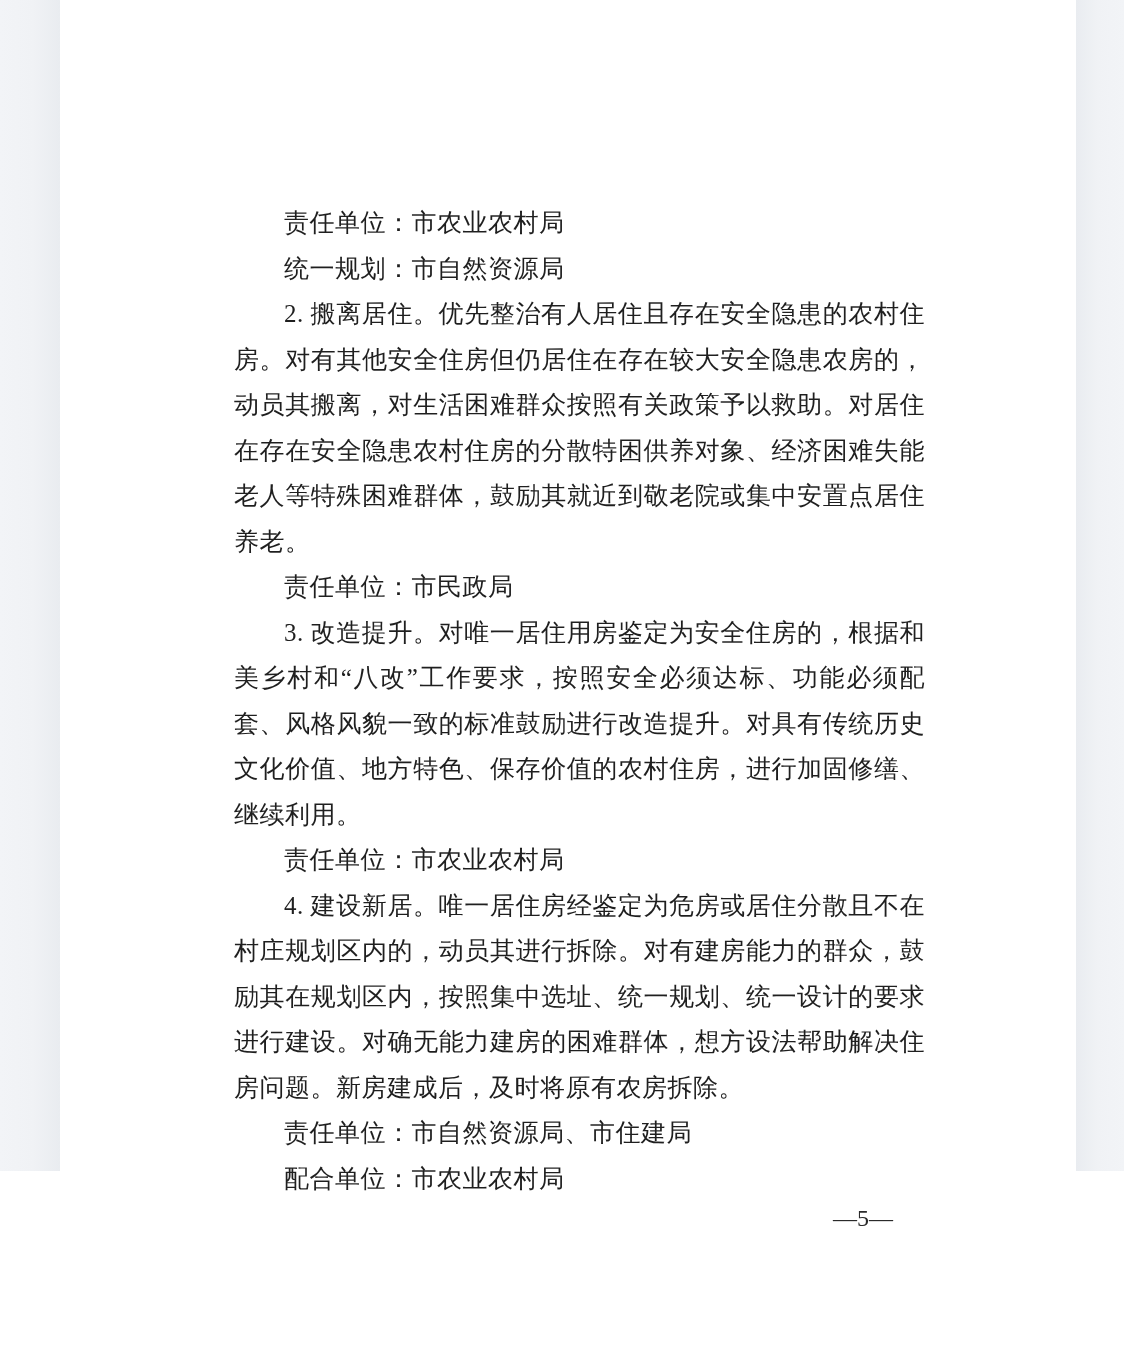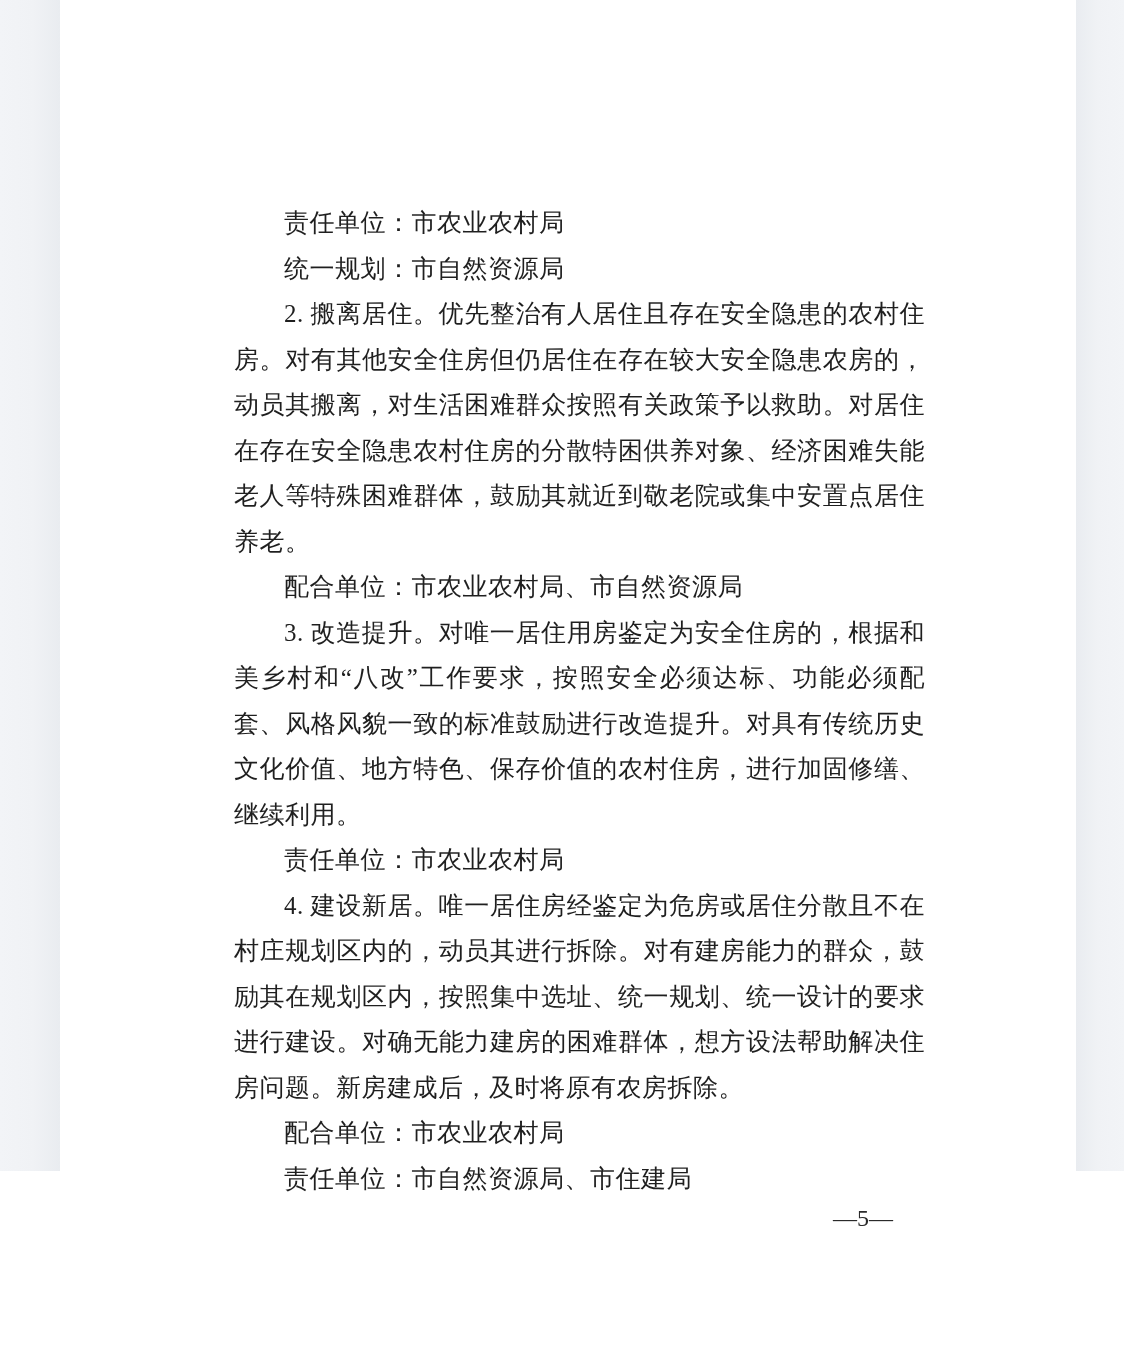--- a/index.html
+++ b/index.html
@@ -70,22 +70,22 @@
 
 <div class="viewport">
   <div class="gutter left"></div>
   <div class="gutter right"></div>
 
   <div class="page">
     <div class="content">
       <p>责任单位：市农业农村局</p>
       <p>统一规划：市自然资源局</p>
       <p>2. 搬离居住。优先整治有人居住且存在安全隐患的农村住房。对有其他安全住房但仍居住在存在较大安全隐患农房的，动员其搬离，对生活困难群众按照有关政策予以救助。对居住在存在安全隐患农村住房的分散特困供养对象、经济困难失能老人等特殊困难群体，鼓励其就近到敬老院或集中安置点居住养老。</p>
-      <p>配合单位：市农业农村局、市自然资源局</p>
+      <p>责任单位：市民政局</p>
       <p>3. 改造提升。对唯一居住用房鉴定为安全住房的，根据和美乡村和“八改”工作要求，按照安全必须达标、功能必须配套、风格风貌一致的标准鼓励进行改造提升。对具有传统历史文化价值、地方特色、保存价值的农村住房，进行加固修缮、继续利用。</p>
       <p>责任单位：市农业农村局</p>
       <p>4. 建设新居。唯一居住房经鉴定为危房或居住分散且不在村庄规划区内的，动员其进行拆除。对有建房能力的群众，鼓励其在规划区内，按照集中选址、统一规划、统一设计的要求进行建设。对确无能力建房的困难群体，想方设法帮助解决住房问题。新房建成后，及时将原有农房拆除。</p>
+      <p>责任单位：市自然资源局、市住建局</p>
       <p>配合单位：市农业农村局</p>
-      <p>责任单位：市自然资源局、市住建局</p>
       <div class="pagenum">—5—</div>
     </div>
   </div>
 </div>
 
 </body></html>

